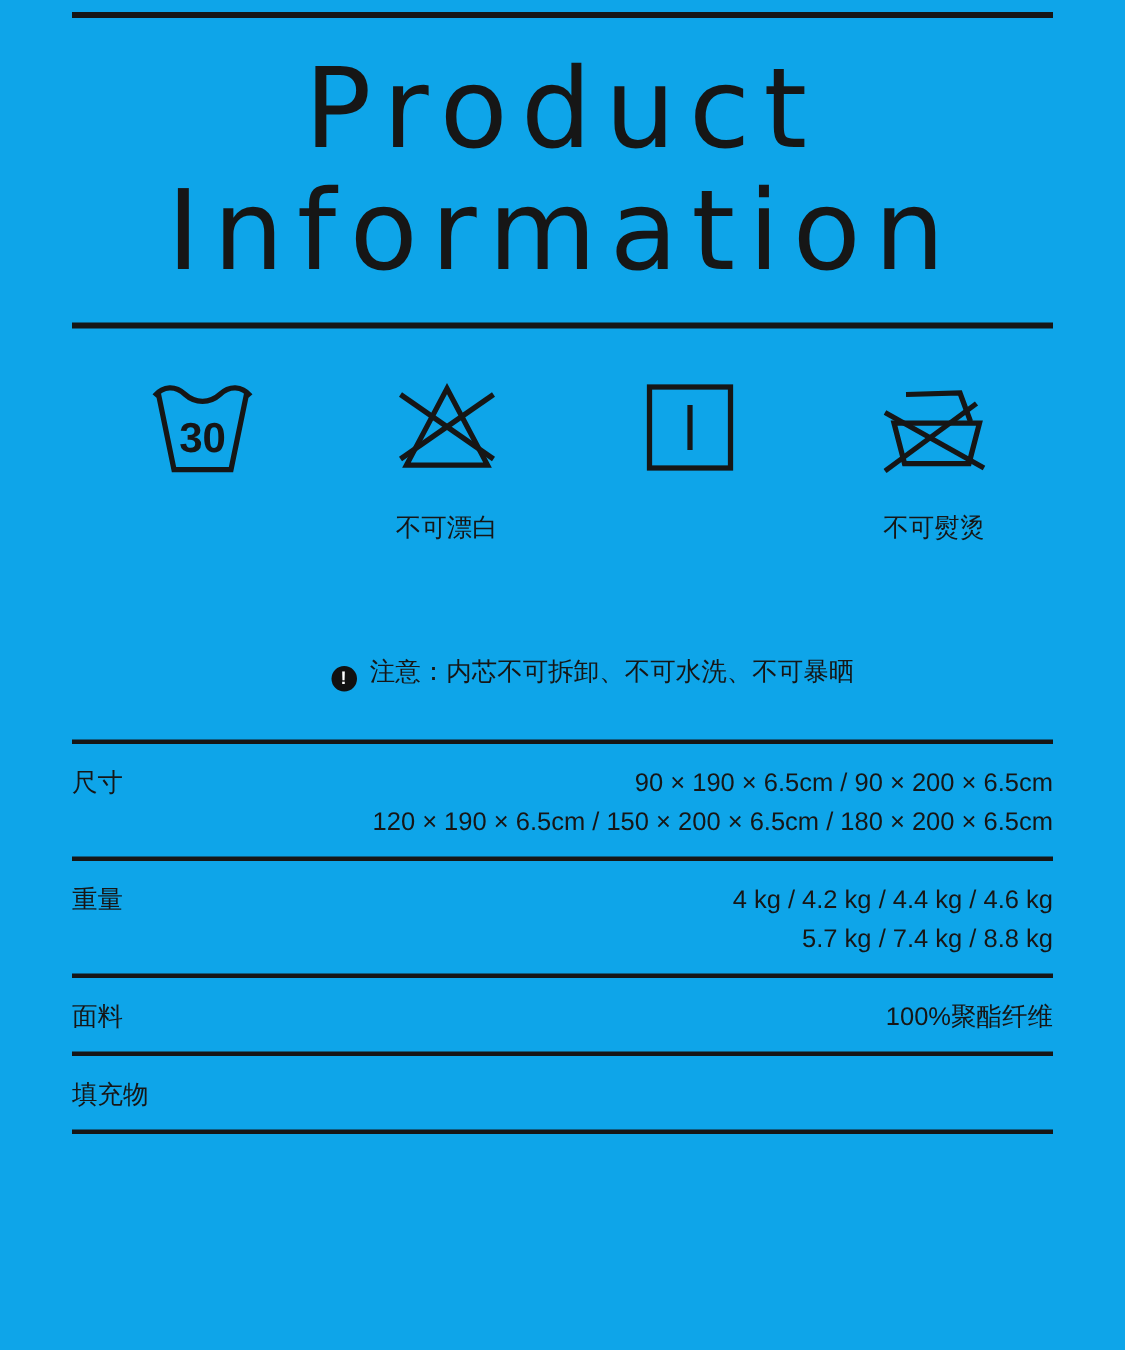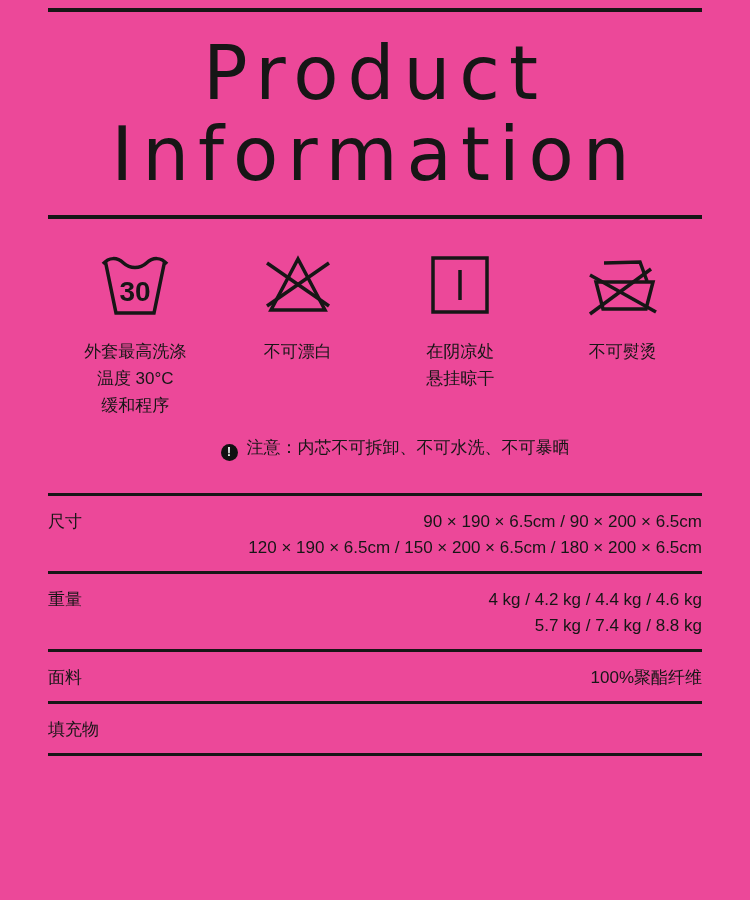--- a/index.html
+++ b/index.html
@@ -1,17 +1,17 @@
 <!DOCTYPE html>
 <html><head>
 <meta charset="utf-8">
 <style>
   html,body{margin:0;padding:0;background:#ffffff;}
   .page{
-    position:relative;width:750px;height:900px;background:#ec4899;
+    position:relative;width:750px;height:900px;background:#0ea5e9;
     font-family:"Liberation Sans","DejaVu Sans",sans-serif;color:#161616;overflow:hidden;
   }
   .rule{position:absolute;left:48px;width:654px;background:#161616;}
   .rule-title-top{top:8px;height:4px;}
   .rule-title-bottom{top:215px;height:4px;}
   .title{
     position:absolute;top:33px;left:0;width:100%;margin:0;text-align:center;
     font-family:"DejaVu Sans",sans-serif;font-weight:500;font-size:74px;line-height:81px;
     letter-spacing:9px;color:#161616;white-space:nowrap;
   }
@@ -49,48 +49,38 @@
   <div class="rule rule-title-bottom"></div>
 
   <div class="care-row">
 
     <div class="care-col">
       <svg class="care-icon" width="68" height="62" viewBox="0 0 68 62">
         <path d="M2 10 C8 3 16 3 22.5 9 C29 15 39 15 45.5 9 C52 3 60 3 66 10"></path>
         <path d="M4.5 8 L15 59 L53 59 L63.5 8"></path>
         <text x="34" y="47" font-size="28" text-anchor="middle">30</text>
       </svg>
-      <div class="care-label">
-        <div>外套最高洗涤</div>
-        <div>温度 30°C</div>
-        <div>缓和程序</div>
-      </div>
     </div>
 
     <div class="care-col">
       <svg class="care-icon" width="64" height="62" viewBox="0 0 64 62">
         <path d="M32 5 L59 56 L5 56 Z"></path>
         <path d="M1 9 L63 52"></path>
         <path d="M63 9 L1 52"></path>
       </svg>
       <div class="care-label">
         <div>不可漂白</div>
       </div>
     </div>
 
     <div class="care-col">
       <svg class="care-icon" width="62" height="62" viewBox="0 0 62 62">
         <rect x="4" y="4" width="54" height="54"></rect>
         <path d="M31 16 L31 46"></path>
       </svg>
-      <div class="care-label">
-        <div>在阴凉处</div>
-        <div>悬挂晾干</div>
-
-      </div>
     </div>
 
     <div class="care-col">
       <svg class="care-icon" width="68" height="62" viewBox="0 0 68 62">
         <polyline points="15,9 51,8 58,27"></polyline>
         <path d="M7 28 L64 28 L57 55 L14 55 Z"></path>
         <path d="M1 21 L67 58"></path>
         <path d="M62 15 L1 60"></path>
       </svg>
       <div class="care-label">

